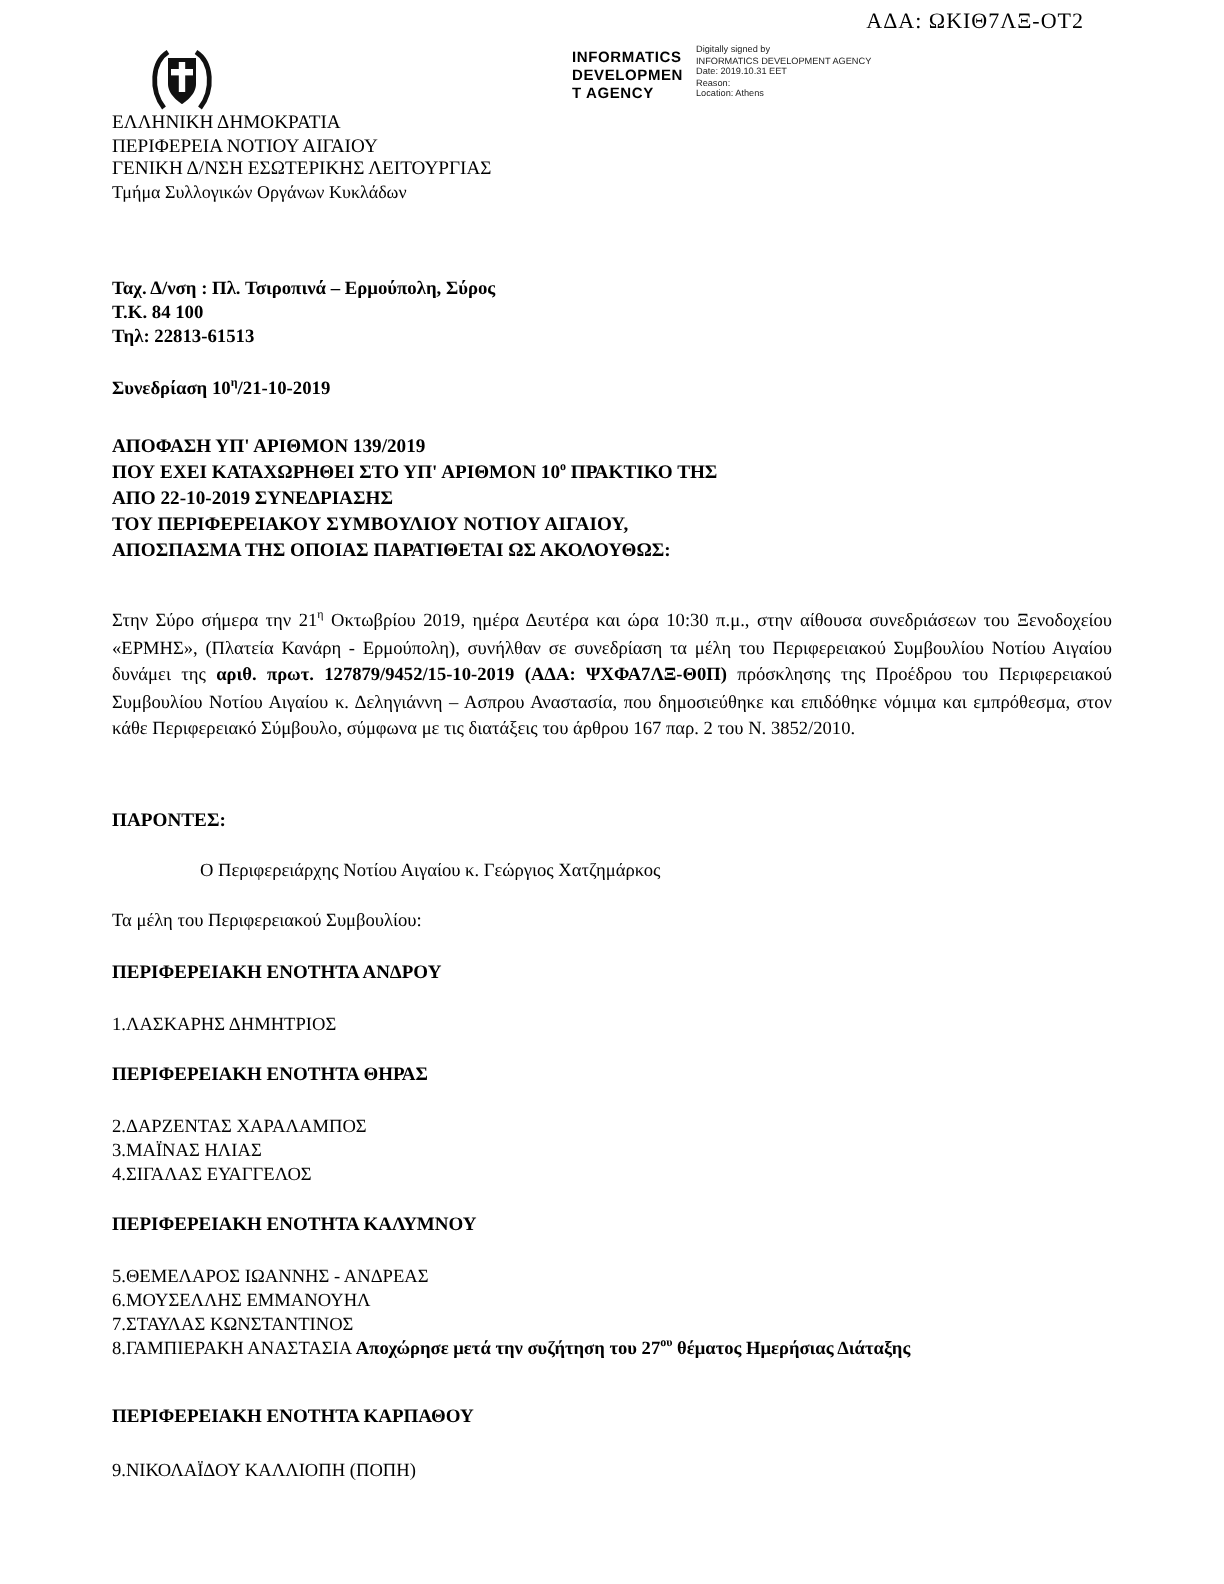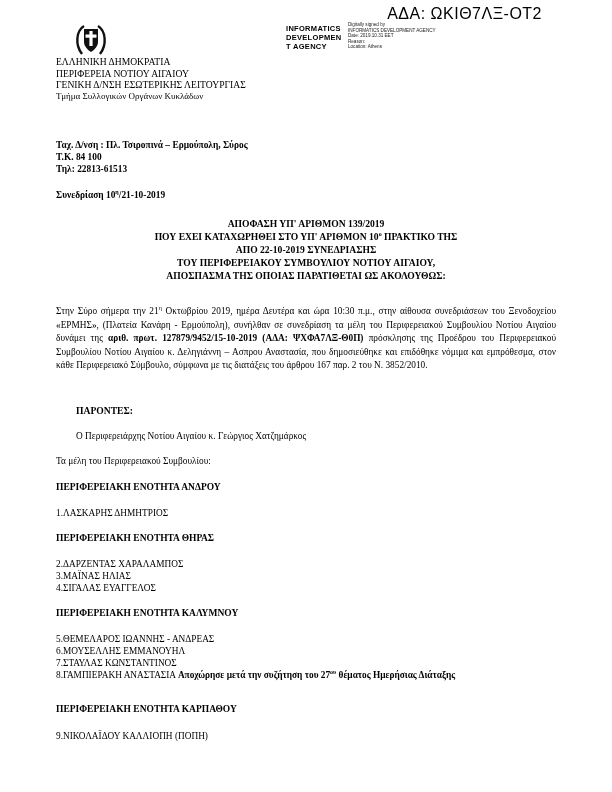--- a/index.html
+++ b/index.html
@@ -6,22 +6,22 @@
   .page {
     position:relative;
     width:612px; height:792px;
     background:#ffffff;
     font-family:"Liberation Serif", serif;
     color:#000;
     overflow:hidden;
   }
   .ada {
     position:absolute; top:5px; right:70px;
-    font-family:Liberation Sans, sans-serif;
-    font-size:16px; letter-spacing:0.5px;
+    font-family:Liberation Serif, serif;
+    font-size:11px; letter-spacing:0.5px;
   }
   .emblem { position:absolute; top:22px; left:74px; }
   .agency-name {
     position:absolute; top:24px; left:286px;
     font-family:"Liberation Sans", sans-serif;
     font-weight:bold; font-size:7.5px; line-height:9px;
     letter-spacing:0.3px;
   }
   .stamp {
     position:absolute; top:22px; left:348px; width:100px;
@@ -36,33 +36,33 @@
   .contact-block {
     position:absolute; top:139px; left:56px;
     font-weight:bold; font-size:9.4px; line-height:12px;
   }
   .session-line {
     position:absolute; top:190px; left:56px;
     font-weight:bold; font-size:9.4px;
   }
   .title-block {
     position:absolute; top:217px; left:56px; width:500px;
-    text-align:center; font-weight:bold;
+    font-weight:bold;
     font-size:9.6px; line-height:13px;
   }
   .paragraph {
     position:absolute; top:305px; left:56px; width:500px;
     font-size:9.3px; line-height:13.6px; text-align:justify;
     margin:0;
   }
   .present-heading {
     position:absolute; top:405px; left:56px;
-    font-weight:bold; font-size:9.6px;margin-left:20px;
+    font-weight:bold; font-size:9.6px;
   }
-  .governor-line { position:absolute; top:431px; left:40px; font-size:9.3px;padding-left:36px; }
+  .governor-line { position:absolute; top:431px; left:64px; font-size:9.3px;padding-left:36px; }
   .members-intro { position:absolute; top:456px; left:56px; font-size:9.3px; }
   .section-title {
     position:absolute; left:56px;
     font-weight:bold; font-size:9.5px; 
   }
   .member-list {
     position:absolute; left:56px;
     font-size:9.3px; line-height:12px;
   }
   .t-andros   { top:482px; }

